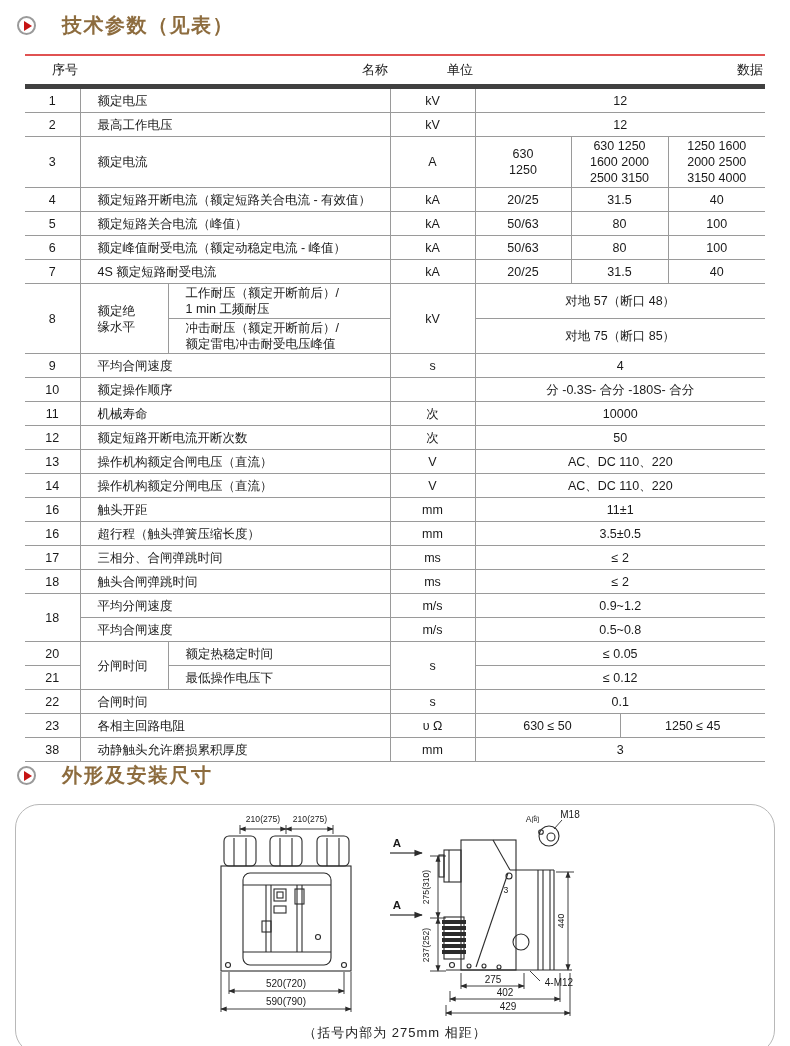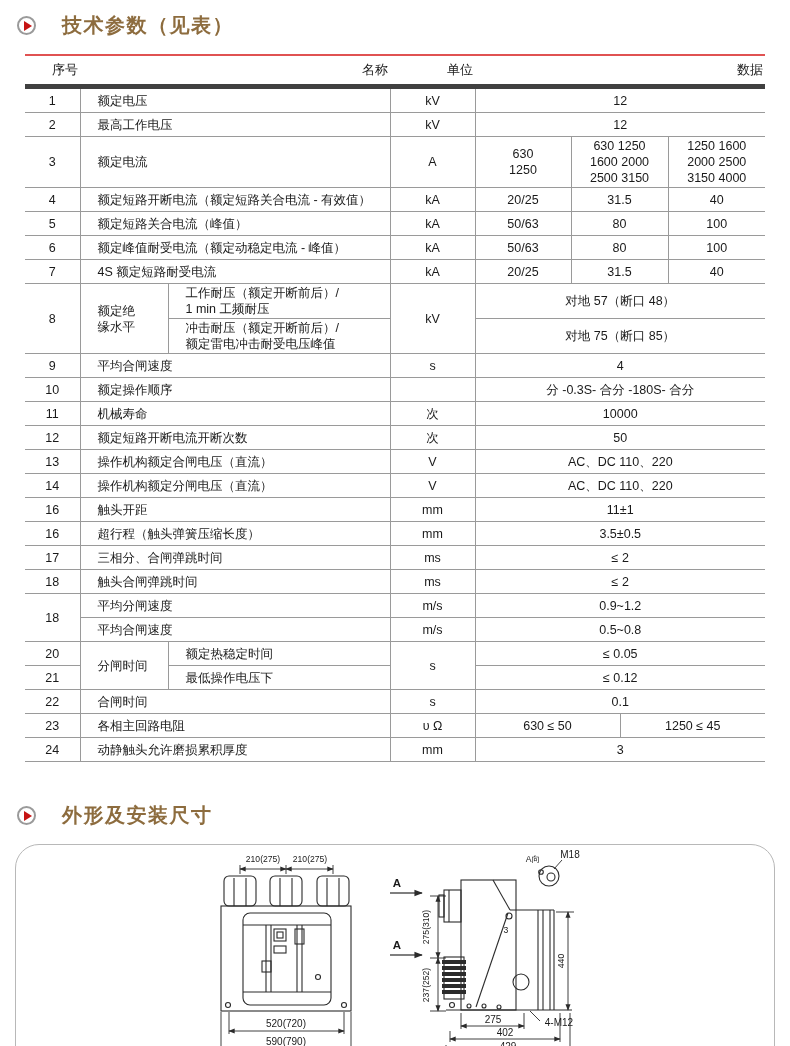--- a/index.html
+++ b/index.html
@@ -3,21 +3,21 @@
 <meta charset="utf-8">
 <style>
   html,body { margin:0; padding:0; }
   body {
     width:790px; height:1046px; background:#ffffff;
     font-family:"Liberation Sans", sans-serif; color:#1a1a1a;
     overflow:hidden;
   }
   .section-header { display:flex; align-items:center; gap:26px; padding-left:17px; }
   .sh1 { padding-top:12px; }
-  .sh2 { margin-top:40px; }
+  .sh2 { }
   .section-title { margin:0; font-size:20px; font-weight:700; color:#8d6c3e; letter-spacing:1.5px; }
   .play-icon {
     width:15px; height:15px; border:2px solid #9a9a9a; border-radius:50%;
     background:#fff; display:inline-flex; align-items:center; justify-content:center; flex:0 0 auto;
   }
   .play-icon::after {
     content:""; width:0; height:0; margin-left:2px;
     border-left:8px solid #c61414; border-top:5px solid transparent; border-bottom:5px solid transparent;
   }
   table {
@@ -239,21 +239,21 @@
         <td colspan="6" class="data last">0.1</td>
       </tr>
       <tr>
         <td class="idx">23</td>
         <td colspan="2" class="name">各相主回路电阻</td>
         <td class="unit">υ Ω</td>
         <td colspan="3" class="data">630 ≤ 50</td>
         <td colspan="3" class="data last">1250 ≤ 45</td>
       </tr>
       <tr>
-        <td class="idx">24</td>
+        <td class="idx">38</td>
         <td colspan="2" class="name">动静触头允许磨损累积厚度</td>
         <td class="unit">mm</td>
         <td colspan="6" class="data last">3</td>
       </tr>
     </tbody>
   </table>
 
 <div class="section-header sh2">
   <span class="play-icon"></span>
   <h2 class="section-title">外形及安装尺寸</h2>

